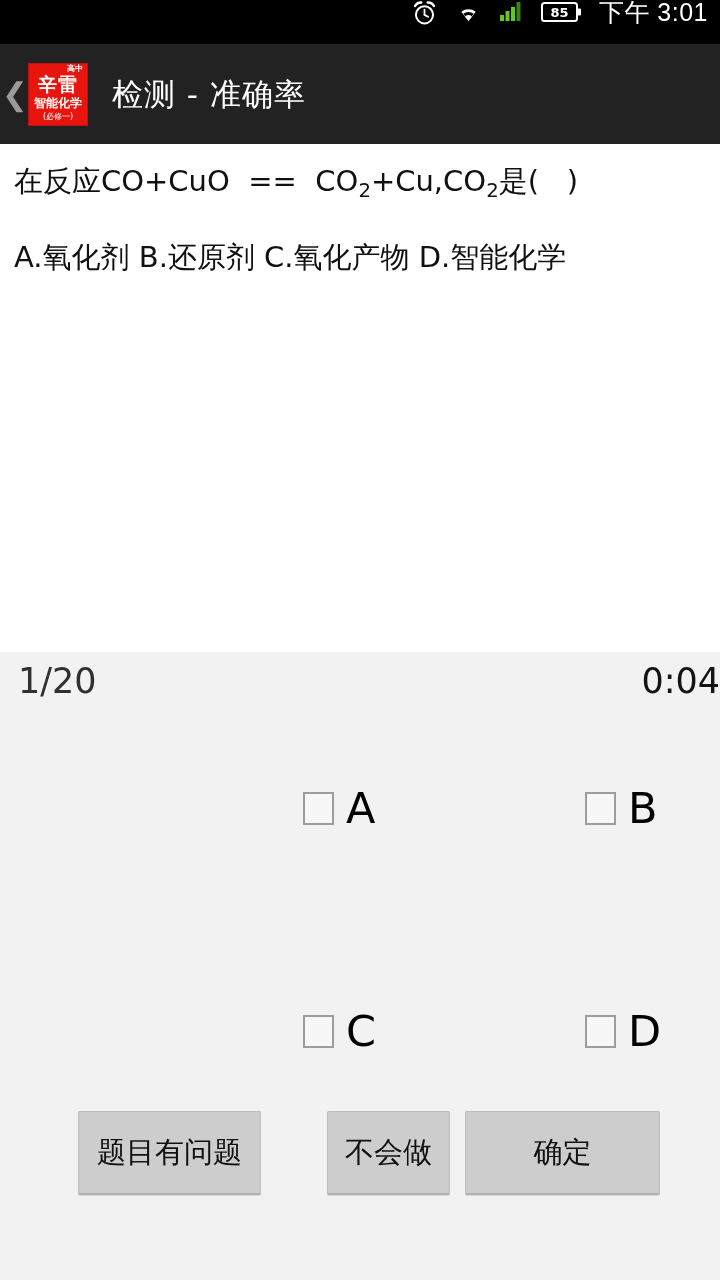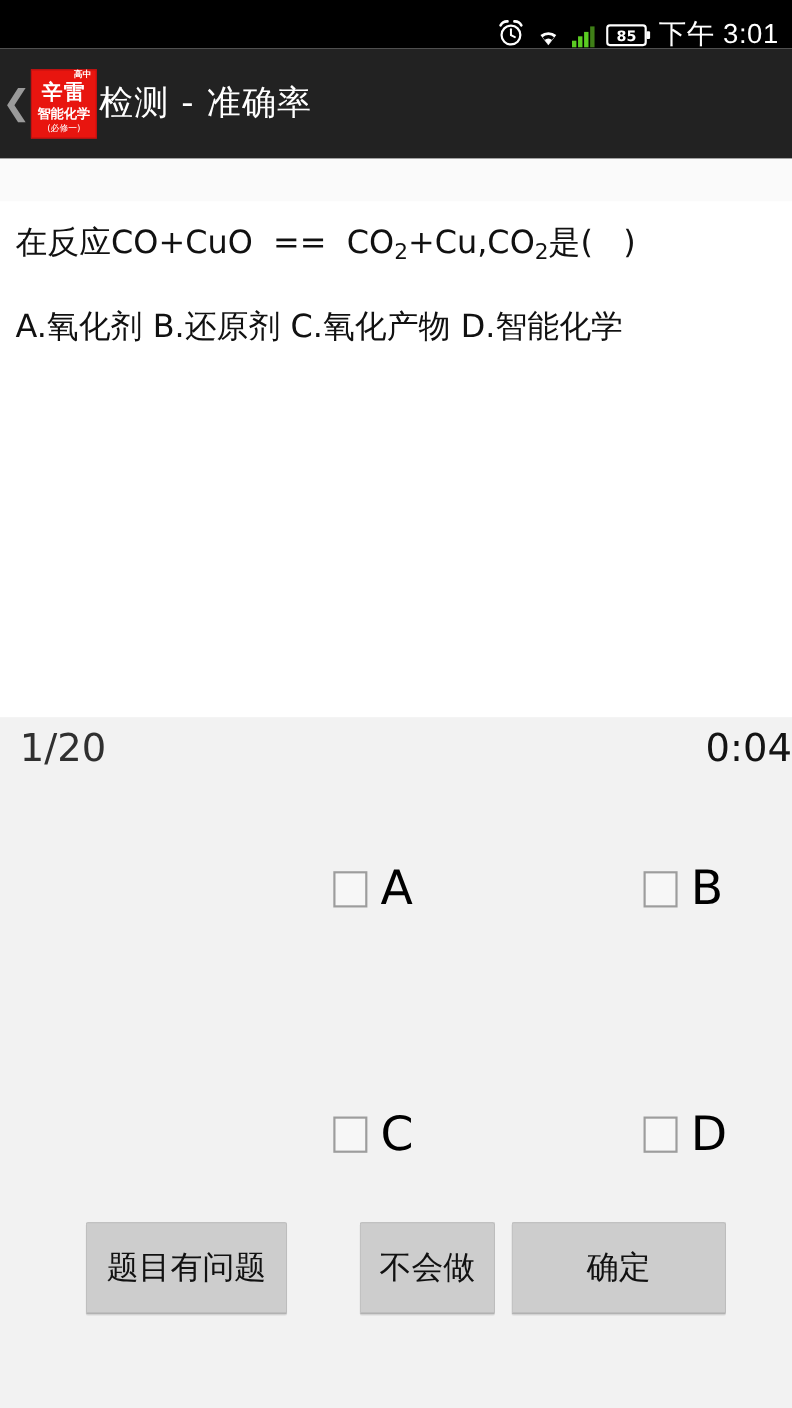--- a/index.html
+++ b/index.html
@@ -7,22 +7,22 @@
     width:720px; height:1280px;
     background:#ffffff;
     font-family:"Liberation Sans","DejaVu Sans",sans-serif;
     overflow:hidden;
   }
   #app { position:relative; width:720px; height:1280px; background:#fafafa; }
 
   
   .statusbar {
     position:absolute; left:0; top:0; width:720px; height:44px;
-    background:#000000; display:flex; align-items:flex-end;
-    justify-content:flex-end; padding-right:12px; gap:7px;
+    background:#000000; display:flex; align-items:flex-start;
+    justify-content:flex-end; padding-right:12px; gap:17px;
   }
   .sb-icon { display:flex; align-items:center; justify-content:center; }
   .sb-time { color:#ffffff; font-size:25px; letter-spacing:0.5px; line-height:1; }
 
   
   .header {
     position:absolute; left:0; top:44px; width:720px; height:100px;
     background:#222222; display:flex; align-items:center;
   }
   .back-chevron {
@@ -50,28 +50,28 @@
   .logo-sub {
     color:#ffffff; font-size:12px; font-weight:bold; line-height:1;
     margin-top:3px; letter-spacing:0px;
     font-family:"DejaVu Sans",sans-serif;
   }
   .logo-foot {
     color:#ffffff; font-size:8px; line-height:1; margin-top:4px;
     font-family:"DejaVu Sans",sans-serif;
   }
   .header-title {
-    color:#ffffff; font-size:31px; margin-left:2px; line-height:1;
+    color:#ffffff; font-size:31px; margin-left:24px; line-height:1;
     font-family:"DejaVu Sans",sans-serif; letter-spacing:1px;
   }
 
   
   .question-area {
     position:absolute; left:0; top:144px; width:720px; height:508px;
-    background:#ffffff; padding:20px 14px 0 14px;margin-top:39px;
+    background:#ffffff; padding:20px 14px 0 14px;
   }
   .q-stem {
     font-size:29px; color:#111111; line-height:1.22;
     font-family:"DejaVu Sans",sans-serif; white-space:pre;
   }
   .q-stem sub { font-size:0.68em; vertical-align:-0.28em; }
   .q-options {
     margin-top:36px; font-size:29px; color:#111111; line-height:1.30;
     font-family:"DejaVu Sans",sans-serif;
   }

